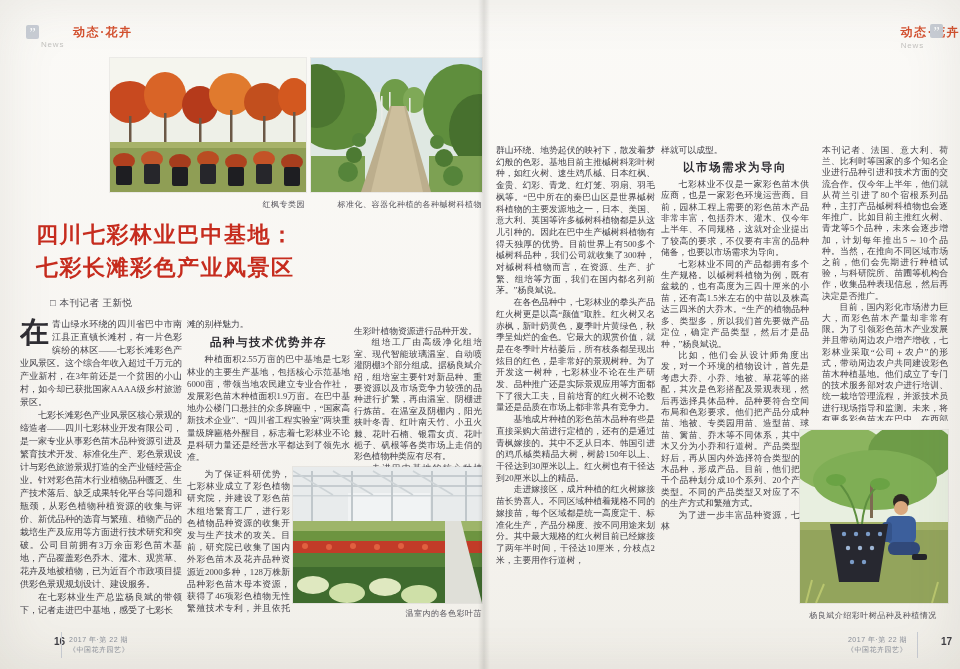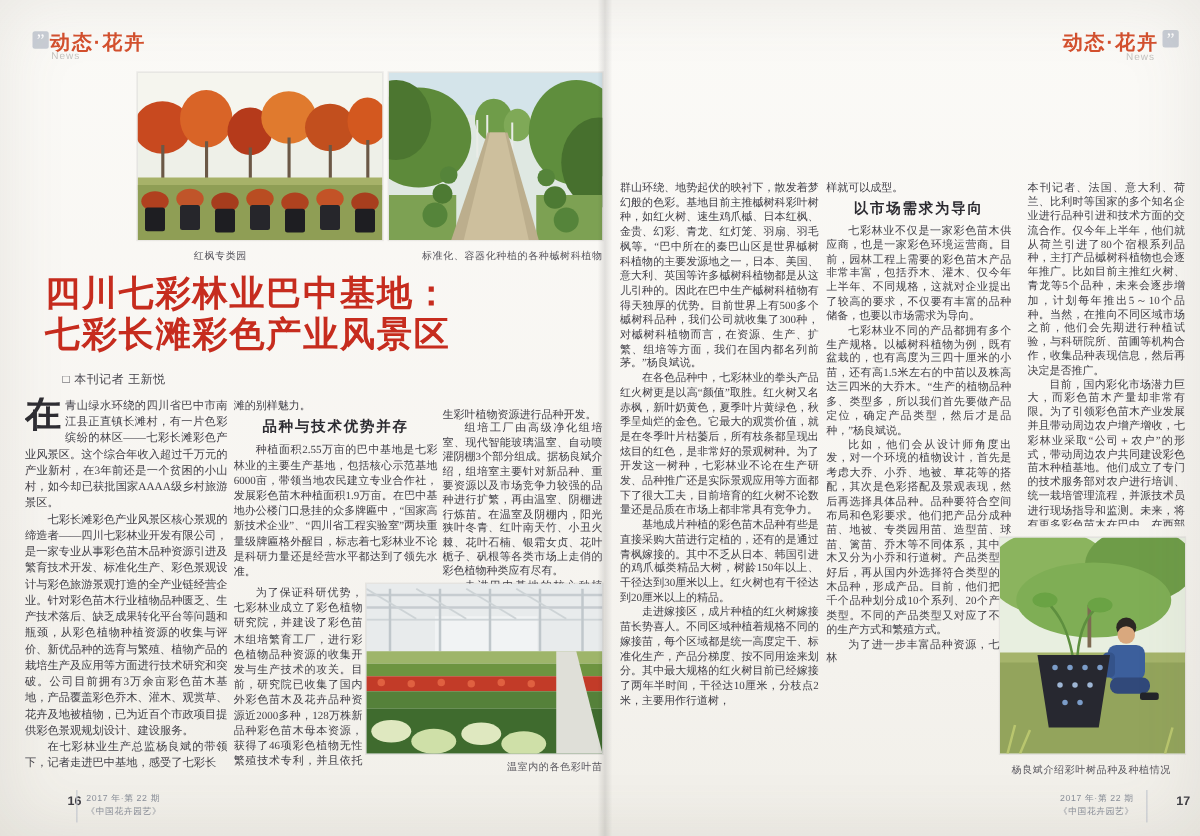--- a/index.html
+++ b/index.html
@@ -4,31 +4,31 @@
 <style>
   html,body{margin:0;padding:0;background:#e6e4e0;}
   #spread{position:relative;width:960px;height:669px;margin:0 auto;overflow:hidden;
           background:linear-gradient(180deg,#fbfaf7 0%,#f7f5f1 60%,#f1efe9 100%);
           font-family:"Liberation Serif","DejaVu Serif",serif;color:#3f3e46;}
   #spread::after{content:"";position:absolute;left:0;top:0;right:0;bottom:0;z-index:60;
           box-shadow:inset 0 0 55px rgba(100,90,70,.12);pointer-events:none;}
   .fold{position:absolute;left:478px;top:0;width:12px;height:669px;z-index:40;
           background:linear-gradient(90deg,rgba(0,0,0,0) 0%,rgba(0,0,0,.10) 50%,rgba(0,0,0,0) 100%);}
   
-  .sec{position:absolute;font-family:Liberation Sans, sans-serif;
-       font-weight:bold;font-size:16px;color:#d4502e;letter-spacing:1.5px;}
+  .sec{position:absolute;font-family:Liberation Serif, serif;
+       font-weight:bold;font-size:12px;color:#d4502e;letter-spacing:1.5px;margin-left:33px;}
   .news{position:absolute;font-family:"Liberation Sans","DejaVu Sans",sans-serif;
        font-size:8px;color:#c4c3c0;letter-spacing:.8px;}
   .qicon{position:absolute;width:13px;height:14px;background:#c9ced6;border-radius:2px;overflow:hidden;}
   .qglyph{display:block;color:#fff;font-size:14px;line-height:17px;text-align:center;
        font-family:"Liberation Serif","DejaVu Serif",serif;}
   
   #title{position:absolute;left:36px;top:218px;width:440px;
        font-family:"Liberation Sans","DejaVu Sans",sans-serif;font-weight:bold;
-       font-size:28px;line-height:33px;letter-spacing:1.5px;color:#c62c1e;}
+       font-size:22px;line-height:33px;letter-spacing:1.5px;color:#c62c1e;}
   #byline{position:absolute;left:50px;top:297px;font-family:"Liberation Sans","DejaVu Sans",sans-serif;
        font-size:9.5px;color:#46454c;letter-spacing:.5px;}
   
   .col{position:absolute;overflow:hidden;text-align:justify;font-size:8.8px;line-height:12.2px;color:#403f47;}
   #l-col1{left:20px;top:318px;width:162px;height:300px;font-size:9px;line-height:13px;}
   #l-col2a{left:187px;top:318px;width:163px;height:148px;}
   #l-col2b{left:187px;top:468px;width:103px;height:145px;}
   #l-col3{left:354px;top:314px;width:128px;height:150px;line-height:11.4px;margin-top:12px;}
   #r-col1{left:496px;top:145px;width:159px;height:478px;line-height:11.7px;}
   #r-col2{left:661px;top:145px;width:148px;height:478px;line-height:11.4px;}
@@ -119,21 +119,21 @@
         <polygon points="79,48 95,48 120,134 50,134" fill="#bcae8d"></polygon>
         <polygon points="81,48 93,48 112,134 60,134" fill="#cdbf9d"></polygon>
         <circle cx="48" cy="82" r="7" fill="#55843a"></circle>
         <circle cx="43" cy="97" r="8" fill="#4d7a33"></circle>
         <circle cx="37" cy="114" r="10" fill="#55843a"></circle>
         <circle cx="126" cy="84" r="7" fill="#55843a"></circle>
         <circle cx="133" cy="100" r="9" fill="#4d7a33"></circle>
         <circle cx="142" cy="118" r="10" fill="#55843a"></circle>
       </svg>
     </div>
-    <div class="caption" style="left:155px;top:199px;width:150px;">红枫专类园</div>
+    <div class="caption" style="left:155px;top:199px;width:150px;text-align:right;">红枫专类园</div>
     <div class="caption" style="left:332px;top:199px;width:150px;text-align:right;">标准化、容器化种植的各种槭树科植物</div>
 
     <div id="title">
       <div>四川七彩林业巴中基地：</div>
       <div>七彩长滩彩色产业风景区</div>
     </div>
     <div id="byline">□ 本刊记者 王新悦</div>
 
     <div class="col" id="l-col1">
       <div class="p noind">

